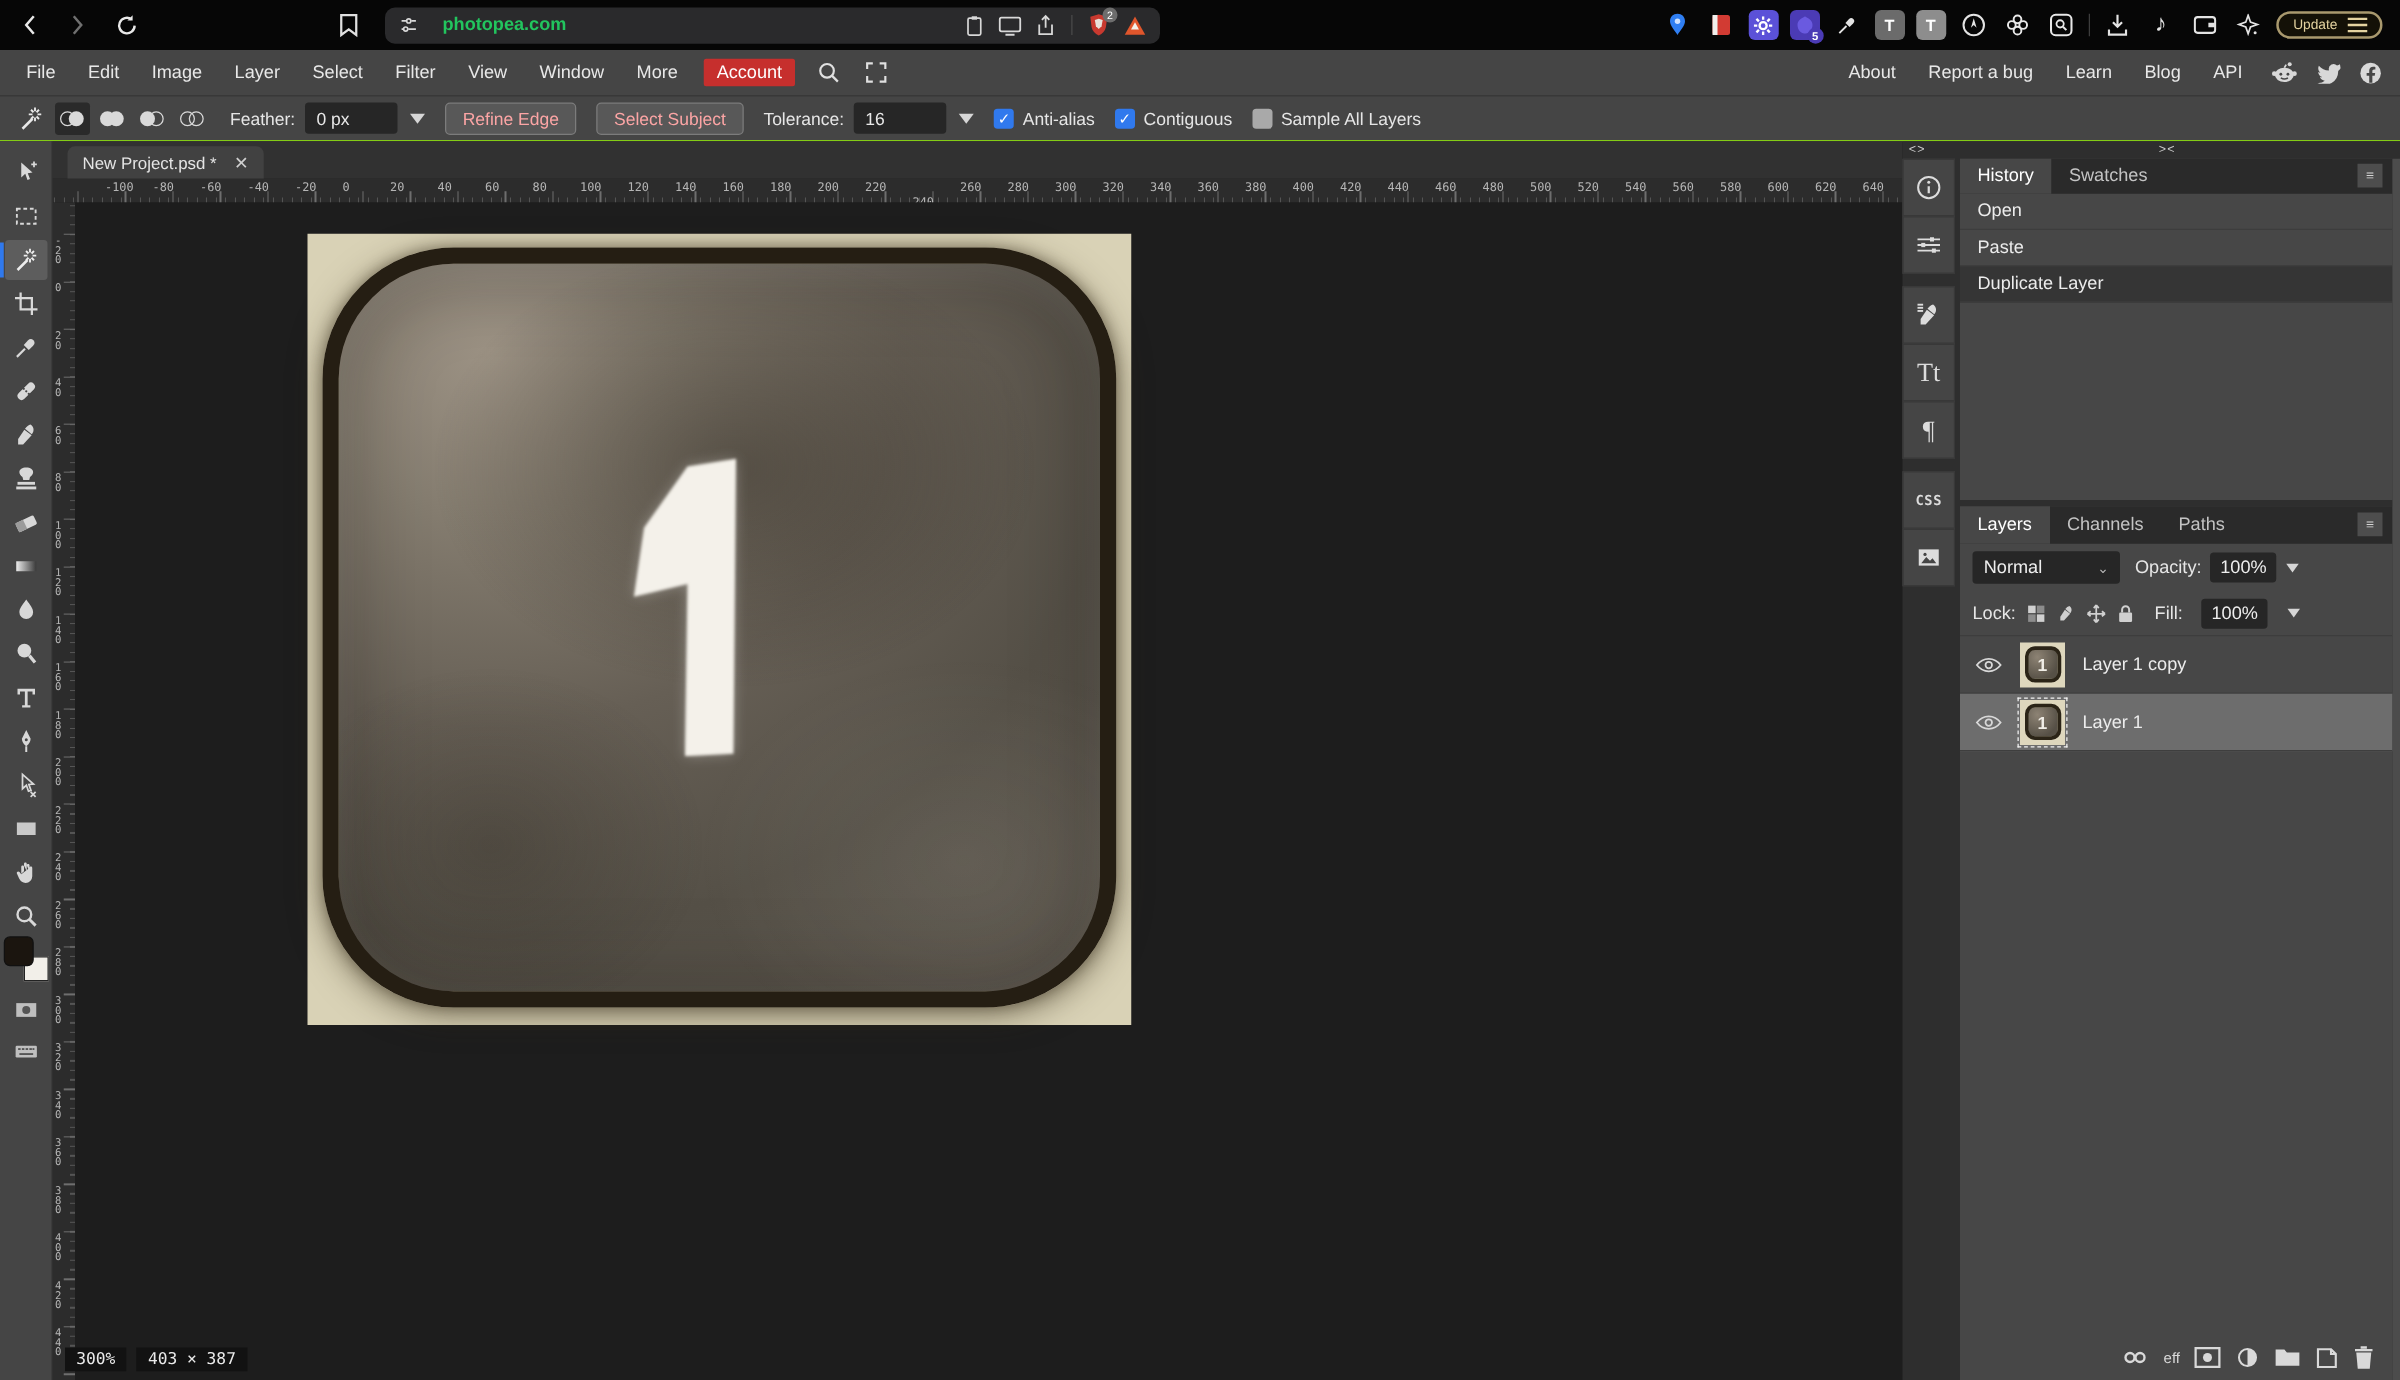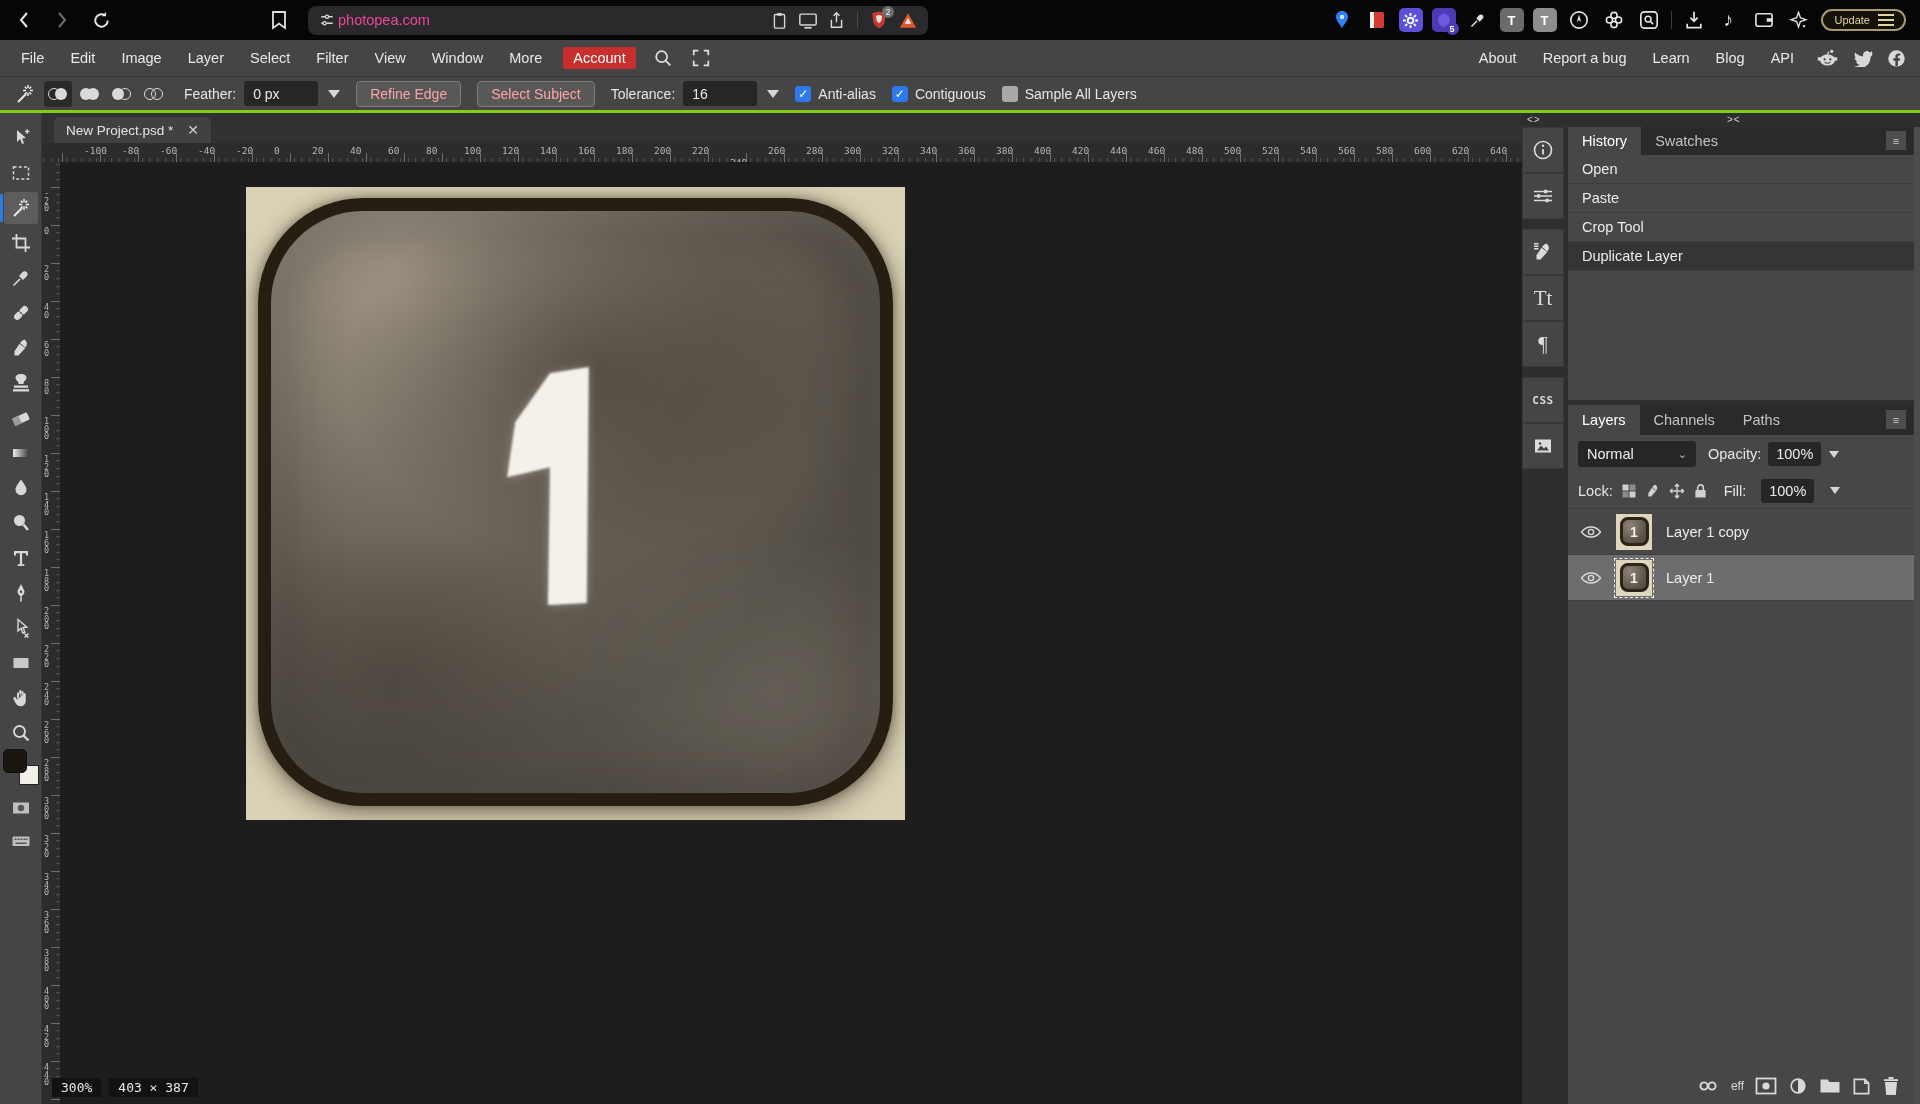--- a/index.html
+++ b/index.html
@@ -5,41 +5,41 @@
   * { margin:0; padding:0; box-sizing:border-box; }
   html,body { background:#000; }
   body { font-family:"Liberation Sans", sans-serif; }
   #app { position:relative; width:1920px; height:1104px; overflow:hidden; background:#1d1d1d; }
   svg { display:block; }
 
   
   .browser-bar { position:absolute; left:0; top:0; width:1920px; height:40px; background:#060606; display:flex; align-items:center; }
   .bicon { display:flex; align-items:center; justify-content:center; width:26px; height:26px; flex:0 0 auto; }
   .url-pill { margin-left:16px; width:620px; height:29px; background:#2a2a2c; border-radius:8px; display:flex; align-items:center; padding:0 10px; }
-  .url-text { color:#ec4899; font-size:14.5px; margin-left:2px; flex:1; }
+  .url-text { color:#22c55e; font-size:14.5px; margin-left:18px; flex:1;font-weight:bold; }
   .pill-right { display:flex; align-items:center; gap:10px; }
   .pill-divider { width:1px; height:16px; background:#4a4a4a; margin:0 2px; }
   .shield-wrap { position:relative; }
   .shield-badge { position:absolute; top:-4px; right:-6px; background:#6d6d6d; color:#fff; font-size:8.5px; border-radius:50%; width:12px; height:12px; display:flex; align-items:center; justify-content:center; }
   .ext-cluster { margin-left:auto; display:flex; align-items:center; gap:9px; padding-right:14px; }
   .ext { width:24px; height:24px; border-radius:5px; display:flex; align-items:center; justify-content:center; font-size:13px; font-weight:bold; color:#fff; }
   .bar-divider { width:1px; height:18px; background:#3d3d3d; }
   .update-btn { display:flex; align-items:center; gap:8px; border:2px solid #a9996e; border-radius:14px; padding:3px 10px 3px 12px; color:#e4d3a0; font-size:11px; background:#141107; }
 
   
   .menu-bar { position:absolute; left:0; top:40px; width:1920px; height:37px; background:#454545; border-bottom:1px solid #383838; display:flex; align-items:center; color:#e8e8e8; font-size:14.5px; }
   .menu-item { padding:0 13px; cursor:default; }
   .account-pill { background:#c62f2d; color:#fff; padding:3px 10px; border-radius:2px; margin:0 8px; }
   .menu-icon { margin:0 9px; display:flex; }
   .menu-right { margin-left:auto; display:flex; align-items:center; gap:4px; padding-right:14px; }
   .menu-right .menu-item { padding:0 11px; }
   .social { display:flex; align-items:center; gap:14px; margin-left:8px; }
 
   
-  .options-bar { position:absolute; left:0; top:77px; width:1920px; height:36px; background:#454545; border-bottom:3px solid #84cc16; display:flex; align-items:center; color:#e6e6e6; font-size:14px; }
+  .options-bar { position:absolute; left:0; top:77px; width:1920px; height:36px; background:#454545; border-bottom:1px solid #84cc16; display:flex; align-items:center; color:#e6e6e6; font-size:14px; }
   .mode-group { display:flex; align-items:center; gap:4px; margin-left:8px; }
   .mode-btn { width:28px; height:26px; border-radius:3px; display:flex; align-items:center; justify-content:center; position:relative; }
   .mode-btn.active { background:#2a2a2a; }
   .mc { width:12px; height:12px; border-radius:50%; position:absolute; }
   .mc.fill { background:#d9d9d9; }
   .mc.line { border:1.5px solid #d9d9d9; background:transparent; }
   .opt-label { margin-left:16px; }
   .opt-input { background:#262626; color:#e8e8e8; border-radius:3px; height:25px; display:flex; align-items:center; padding:0 9px; margin-left:8px; min-width:74px; }
   .tri-down { width:0; height:0; border-left:6px solid transparent; border-right:6px solid transparent; border-top:8px solid #d6d6d6; margin-left:10px; }
   .opt-btn { background:#585858; border:1px solid #7c7c7c; color:#fca5a5; border-radius:4px; height:26px; display:flex; align-items:center; padding:0 13px; margin-left:16px; }
@@ -729,23 +729,20 @@
           <span class="ptab">Swatches</span>
           <span class="panel-menu-btn">≡</span>
         </div>
         <div id="history-items">
             <div class="history-item">
               <span>Open</span>
             </div>
             <div class="history-item">
               <span>Paste</span>
             </div>
-            <div class="history-item">
-              <span>Crop Tool</span>
-            </div>
             <div class="history-item current">
               <span>Duplicate Layer</span>
             </div>
           </div>
       </div>
 
       <div class="layers-block">
         <div class="panel-tabs" style="height:30px">
           <span class="ptab active" style="height:30px">Layers</span>
           <span class="ptab" style="height:30px">Channels</span>

